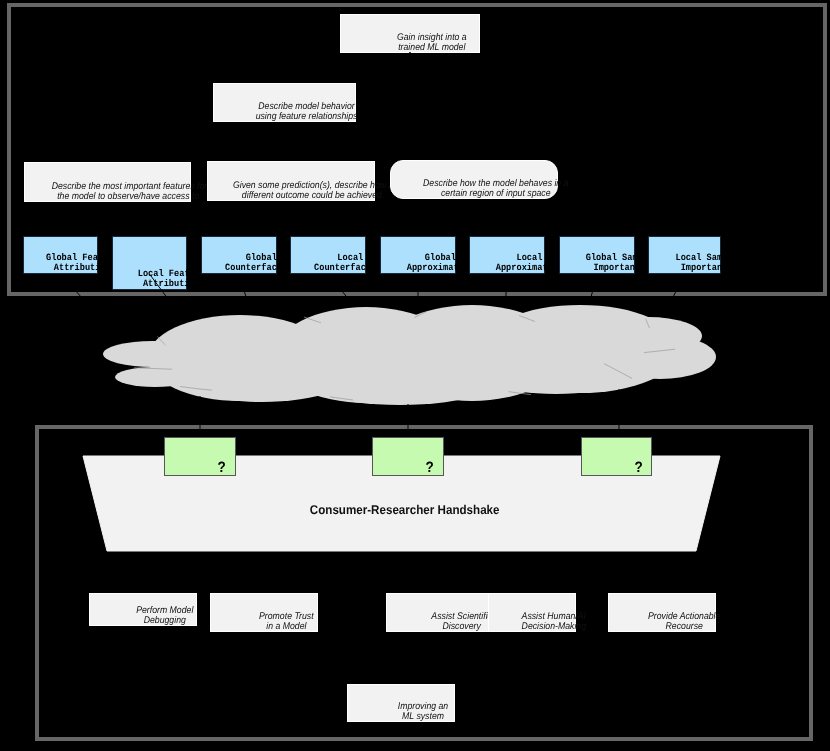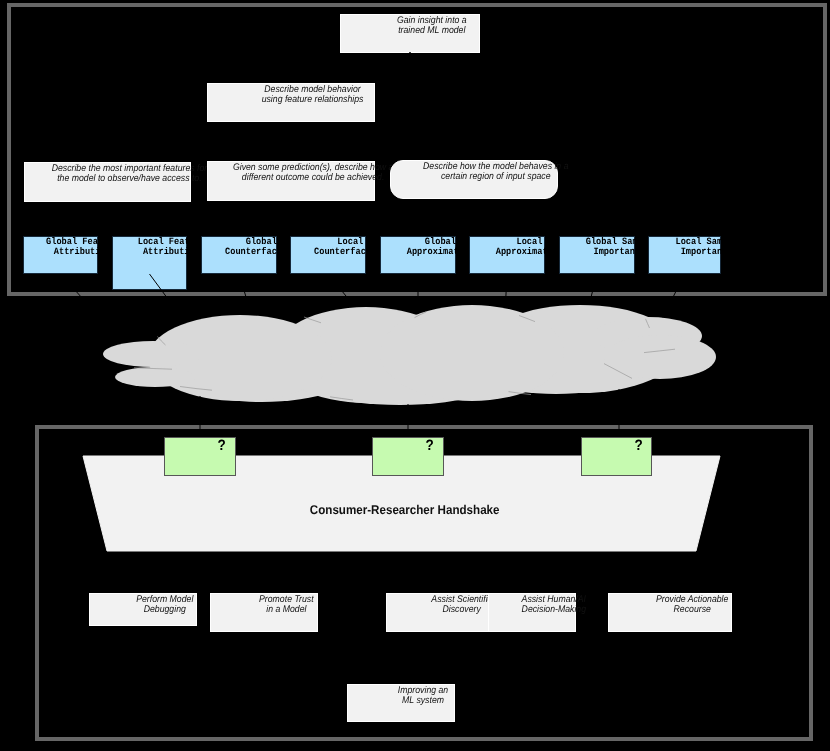--- a/index.html
+++ b/index.html
@@ -3,21 +3,21 @@
 <meta charset="utf-8">
 <title>Interpretability Taxonomy Diagram</title>
 <style>
   html,body{margin:0;padding:0;}
   body{width:830px;height:751px;background:#000000;overflow:hidden;
        font-family:"Liberation Sans", sans-serif;
        -webkit-font-smoothing:antialiased;
        text-rendering:geometricPrecision;}
   #canvas{position:relative;width:830px;height:751px;background:#000000;will-change:transform;}
   .panel{position:absolute;border:4px solid #666666;box-sizing:border-box;background:transparent;}
-  .node{position:absolute;box-sizing:border-box;display:flex;align-items:flex-start;
+  .node{position:absolute;box-sizing:border-box;display:flex;align-items:flex-end;
         justify-content:center;text-align:center;padding-left:44px;}
   .node > span{display:inline-block;white-space:pre;transform:scaleX(0.9);opacity:0.999;
                transform-origin:center center;-webkit-font-smoothing:antialiased;}
   .nwhite{background:#f2f2f2;border:1px solid #ffffff;color:#111111;}
   .nwhite > span{font-style:italic;font-size:9.7px;line-height:9.9px;transform:scaleX(0.9) translateY(0.8px);}
   .nblue{background:#ace0fd;border:1px solid #16293a;color:#000000;font-family:Liberation Mono, monospace;}
   .nblue > span{font-weight:bold;font-size:9.6px;line-height:10px;}
   .ngreen{background:#c6fab0;border:1px solid #575757;color:#000000;}
   .ngreen > span{font-weight:bold;font-size:15px;line-height:15px;}
   .handshake{position:absolute;color:#111111;text-align:center;}
@@ -30,21 +30,21 @@
 
 <div id="canvas">
 
   <div class="panel" style="left:7px;top:3px;width:820px;height:293px;"></div>
 
   <div class="node nwhite" style="left:340px;top:14px;width:140px;height:39px;">
       <span>Gain insight into a
 trained ML model</span>
     </div>
 
-  <div class="node nwhite" style="left:207px;top:83px;width:168px;height:39px;">
+  <div class="node nwhite" style="left:213px;top:83px;width:143px;height:39px;">
       <span>Describe model behavior
 using feature relationships</span>
     </div>
 
   <div class="node nwhite" style="left:24px;top:162px;width:167px;height:40px;">
       <span>Describe the most important features for
 the model to observe/have access to.</span>
     </div>
   <div class="node nwhite" style="left:207px;top:161px;width:168px;height:40px;">
       <span>Given some prediction(s), describe how a
@@ -144,21 +144,21 @@
 in a Model</span>
     </div>
   <div class="node nwhite" style="left:348px;top:593px;width:108px;height:39px;margin-left:38px;">
       <span>Assist Scientific
 Discovery</span>
     </div>
   <div class="node nwhite" style="left:488px;top:593px;width:88px;height:39px;">
       <span>Assist Human/AI
 Decision-Making</span>
     </div>
-  <div class="node nwhite" style="left:608px;top:593px;width:124px;height:39px;">
+  <div class="node nwhite" style="left:608px;top:593px;width:108px;height:39px;">
       <span>Provide Actionable
 Recourse</span>
     </div>
 
   <div class="node nwhite" style="left:347px;top:684px;width:108px;height:38px;">
       <span>Improving an
 ML system</span>
     </div>
 
   <svg class="lines" width="830" height="751" viewBox="0 0 830 751">

